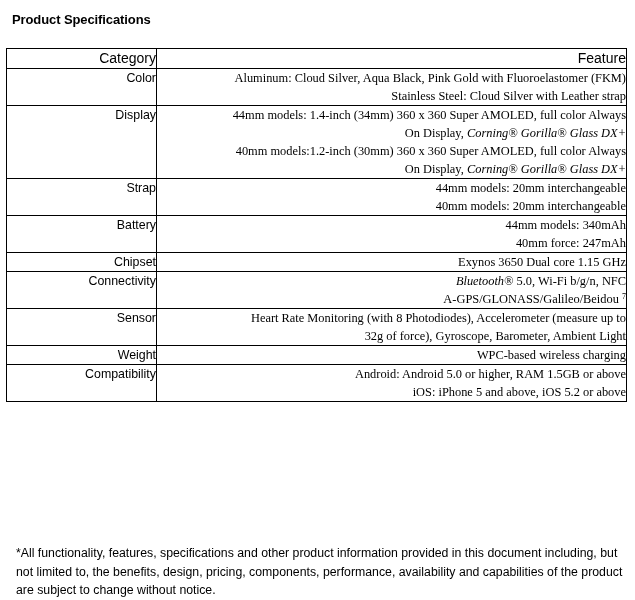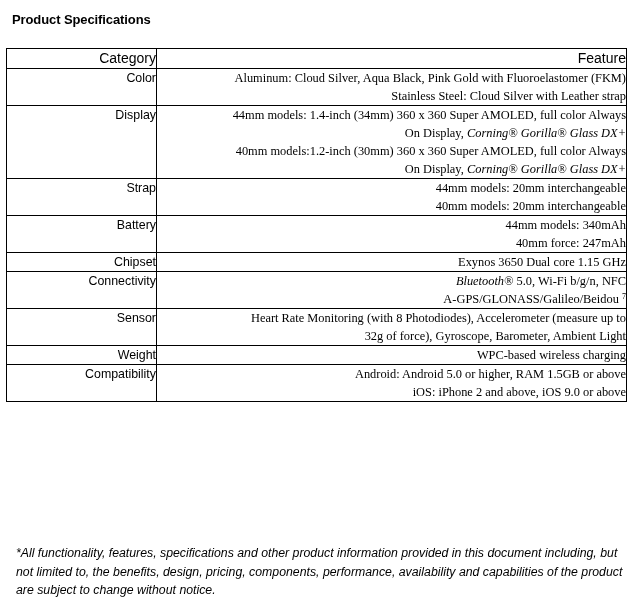--- a/index.html
+++ b/index.html
@@ -24,21 +24,21 @@
   }
   table.specs th {
     font-weight: normal; text-align: right; font-size: 14px; height: 19px; line-height: 19px;
   }
   table.specs td.feat { white-space: normal; font-family: Liberation Serif, serif; }
   .line { display: block; }
   .it { font-style: italic; }
   sup { font-size: 8px; line-height: 0; vertical-align: 4px; }
   .footnote {
     position: absolute; left: 16px; top: 544px; width: 610px;
-    font-style: italic; font-size: 12.3px; line-height: 18.5px;
+    font-size: 12.3px; line-height: 18.5px;
   }
   .spacer { display:block; height: 18px; }
 </style>
 </head>
 <body>
 
 <div class="title">Product Specifications</div>
 
 <table class="specs">
   <colgroup>
@@ -118,19 +118,19 @@
       <td class="feat">
         <span class="line">WPC-based wireless charging</span>
       </td>
     </tr>
 
 
     <tr>
       <td>Compatibility</td>
       <td class="feat">
         <span class="line">Android: Android 5.0 or higher, RAM 1.5GB or above</span>
-        <span class="line">iOS: iPhone 2 and above, iOS 9.0 or above</span>
+        <span class="line">iOS: iPhone 5 and above, iOS 5.2 or above</span>
       </td>
     </tr>
   </tbody>
 </table>
 
 <div class="footnote">*All functionality, features, specifications and other product information provided in this document including, but not limited to, the benefits, design, pricing, components, performance, availability and capabilities of the product are subject to change without notice.</div>
 
 </body></html>

